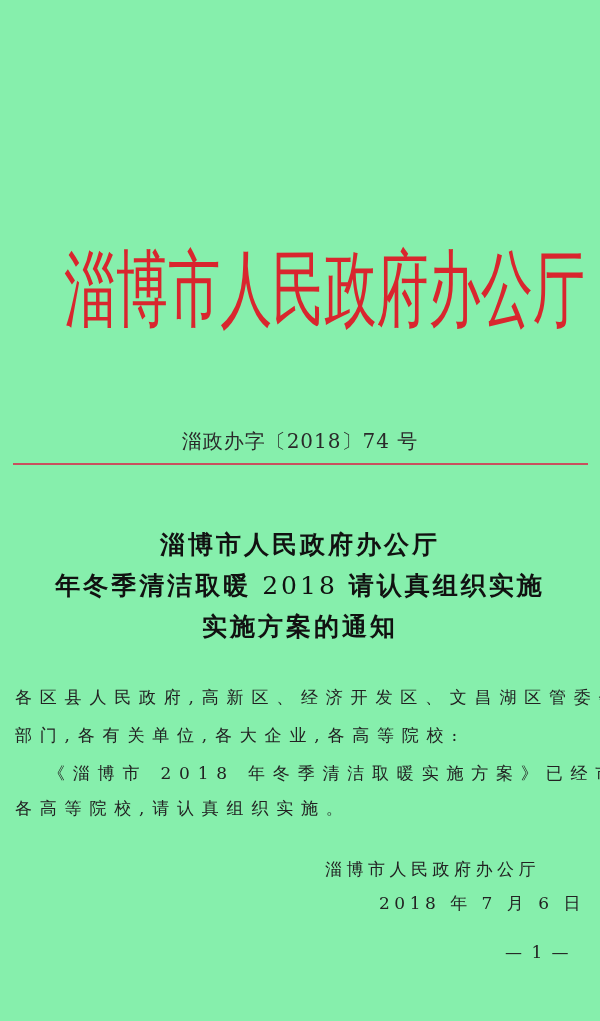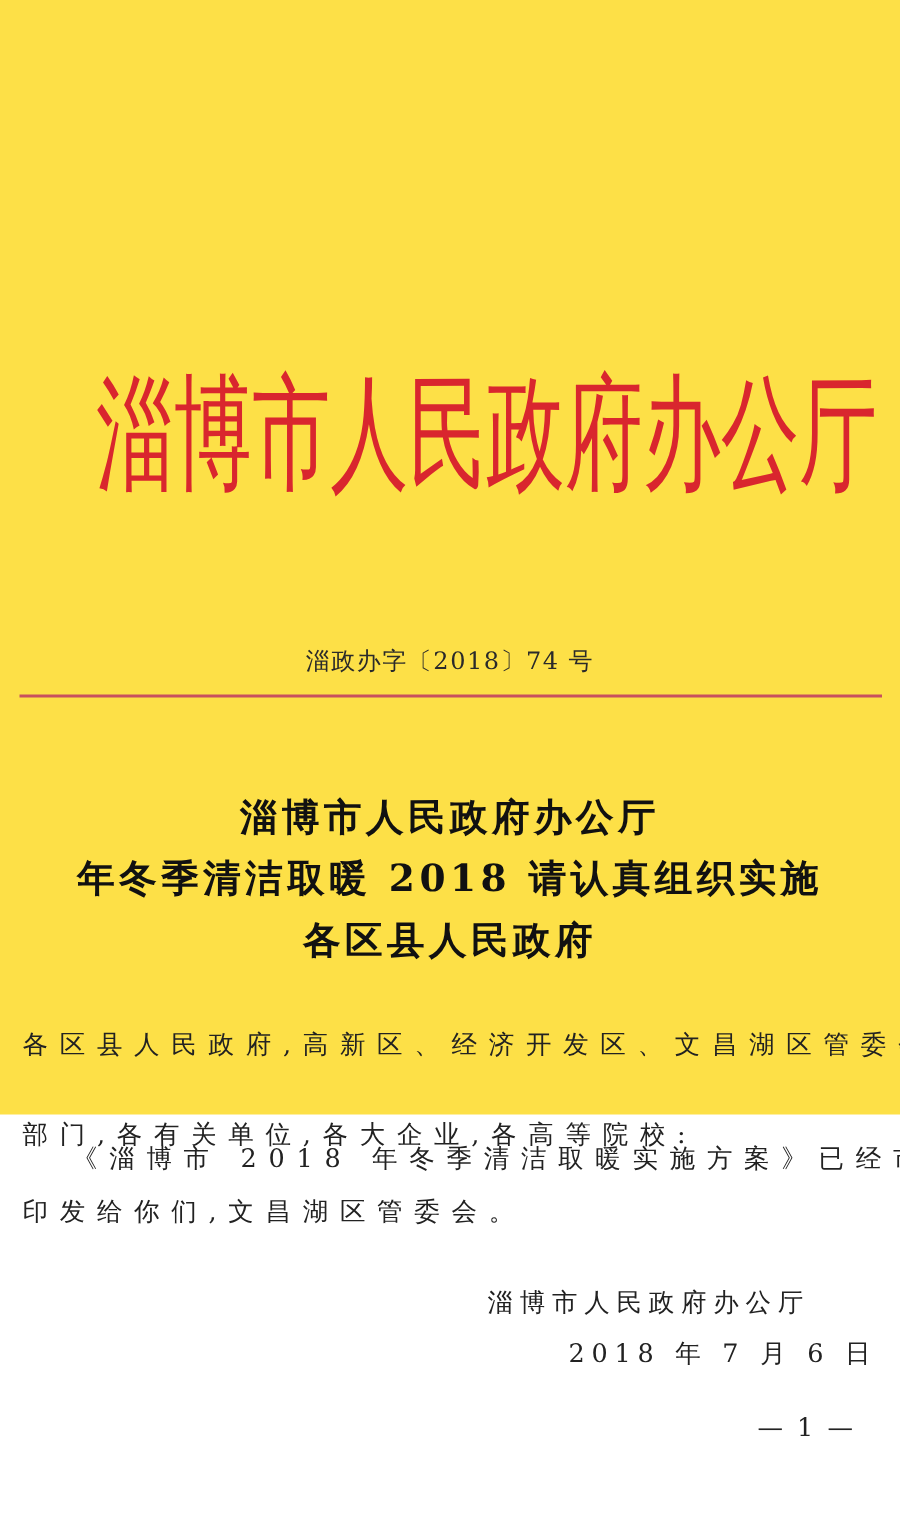--- a/index.html
+++ b/index.html
@@ -12,22 +12,22 @@
       height: 1021px;
       position: relative;
       overflow: hidden;
       font-family: "DejaVu Serif", "Liberation Serif", serif;
       color: #1e1e1e;
     }
     .page {
       position: absolute;
       left: 0; top: 0;
       width: 600px;
-      height: 743px;
-      background: #fde047;
+      height: 1021px;
+      background: #86efac;
     }
     .abs { position: absolute; white-space: nowrap; }
 
     
     .masthead {
       left: 64px;
       top: 236px;
       font-size: 84px;
       line-height: 106px;
       height: 106px;
@@ -36,21 +36,21 @@
       transform: scaleX(0.62);
       transform-origin: left top;
       letter-spacing: 0px;
       font-family: "DejaVu Serif", "Liberation Serif", serif;
     }
 
     .docno {
       left: 0; width: 600px;
       top: 430px;
       text-align: center;
-      font-size: 16px;
+      font-size: 20px;
       line-height: 22px;
       color: #2a2a2a;
       letter-spacing: 1px;
     }
     .redline {
       position: absolute;
       left: 13px;
       top: 463px;
       width: 575px;
       height: 2px;
@@ -59,21 +59,21 @@
 
     .title-line {
       left: 0; width: 600px;
       text-align: center;
       font-size: 25px;
       line-height: 32px;
       font-weight: bold;
       color: #111;
       letter-spacing: 3px;
     }
-    .title-line .num { font-weight: bold; }
+    .title-line .num { font-weight: normal; }
 
     .body-line {
       left: 15px;
       font-size: 17px;
       line-height: 24px;
       color: #222;
       letter-spacing: 7.8px;
     }
 
     .sign {
@@ -97,25 +97,25 @@
   <div class="abs masthead">淄博市人民政府办公厅</div>
 
   <div class="abs docno">淄政办字〔2018〕74 号</div>
 
   <div class="redline"></div>
 
   <div class="abs title-line" style="top:529px;">淄博市人民政府办公厅</div>
 
   <div class="abs title-line" style="top:570px;"><span>年冬季清洁取暖</span><span class="num"> 2018 </span><span>请认真组织实施</span></div>
 
-  <div class="abs title-line" style="top:611px;">各区县人民政府</div>
+  <div class="abs title-line" style="top:611px;">实施方案的通知</div>
 
   <div class="abs body-line" style="top:685px;">各区县人民政府,高新区、经济开发区、文昌湖区管委会,市政府各</div>
-  <div class="abs body-line" style="top:723px;margin-top:22px;">部门,各有关单位,各大企业,各高等院校:</div>
+  <div class="abs body-line" style="top:723px;">部门,各有关单位,各大企业,各高等院校:</div>
   <div class="abs body-line" style="top:761px; left:48px;">《淄博市 2018 年冬季清洁取暖实施方案》已经市政府同意,现</div>
-  <div class="abs body-line" style="top:796px;">印发给你们,文昌湖区管委会。</div>
+  <div class="abs body-line" style="top:796px;">各高等院校,请认真组织实施。</div>
 
   <div class="abs sign" style="top:857px; left:325px;">淄博市人民政府办公厅</div>
   <div class="abs sign" style="top:891px; left:379px;">2018 年 7 月 6 日</div>
 
   <div class="abs pageno" style="top:940px; left:505px;">— 1 —</div>
 
 </div>
 
 </body></html>

